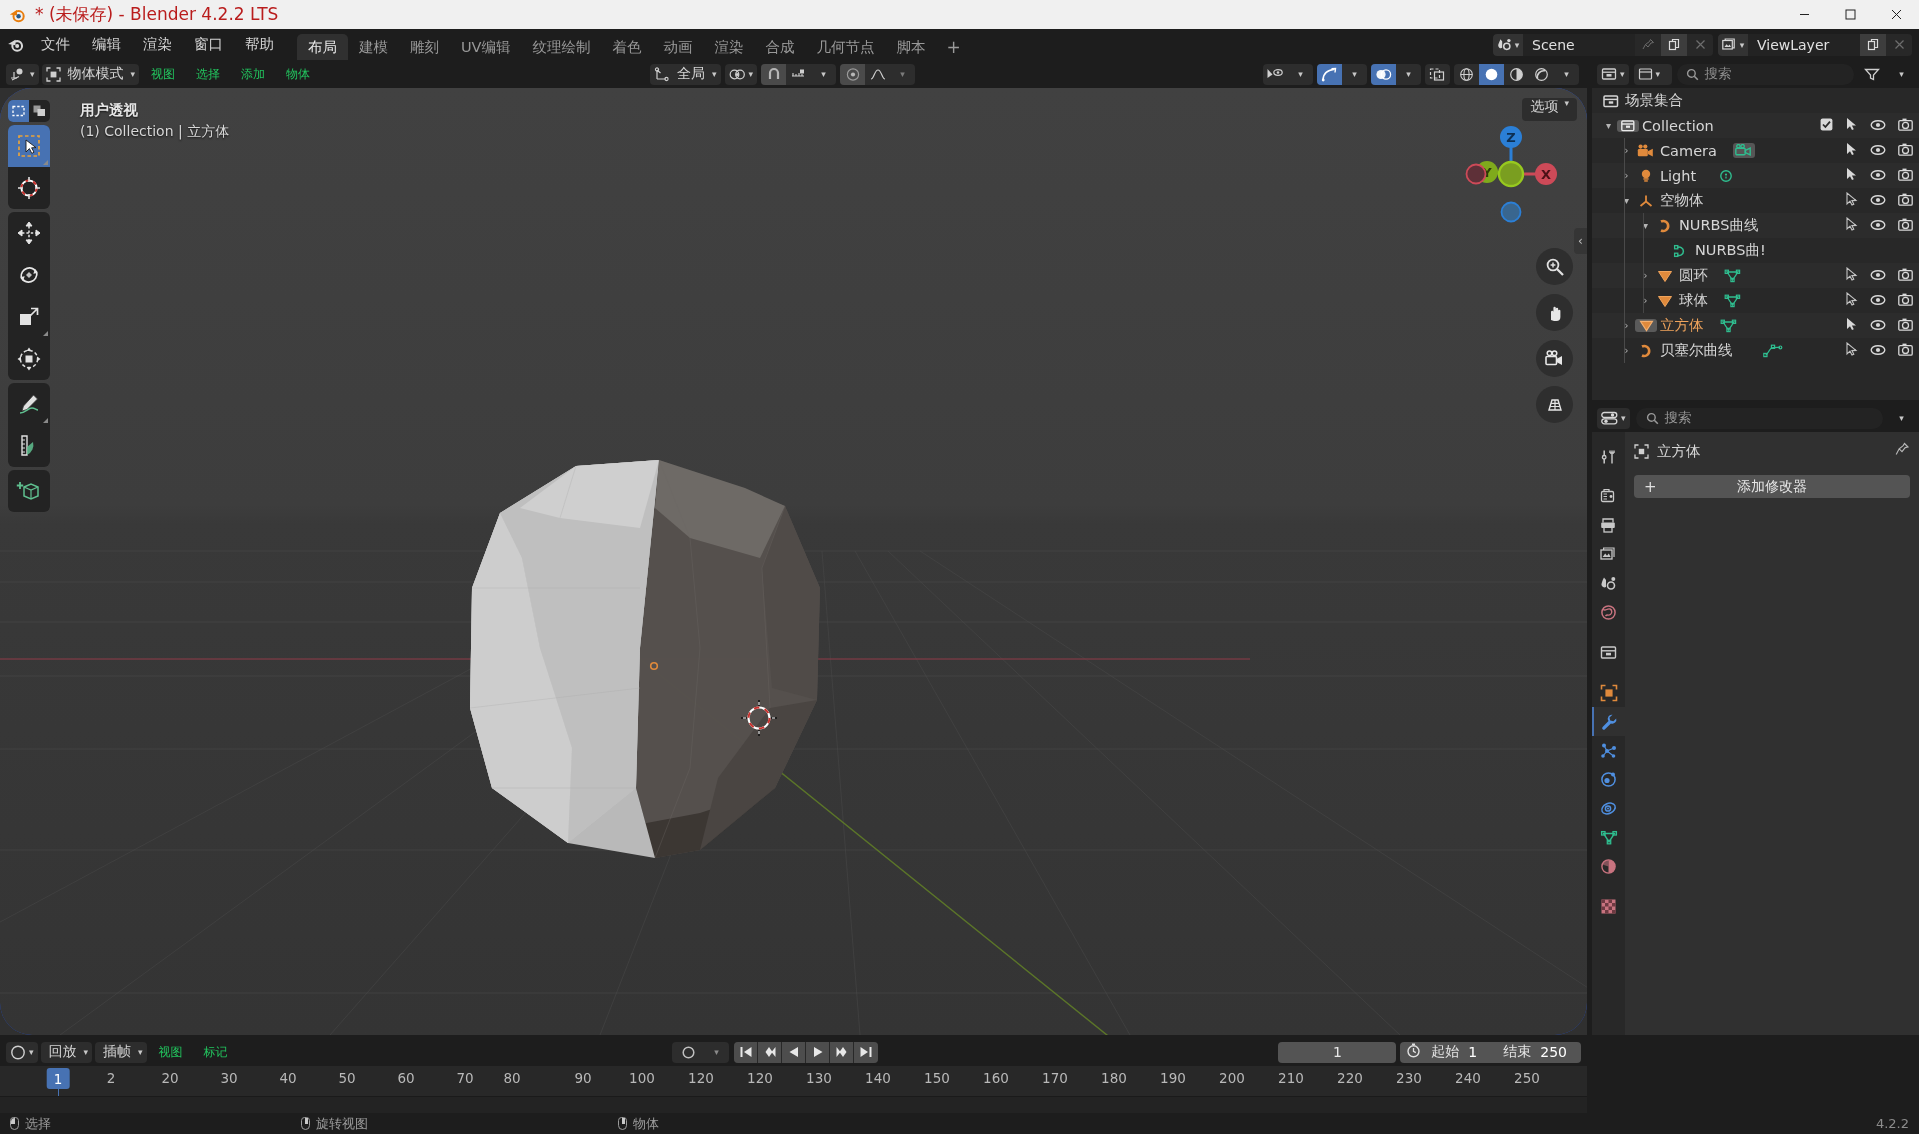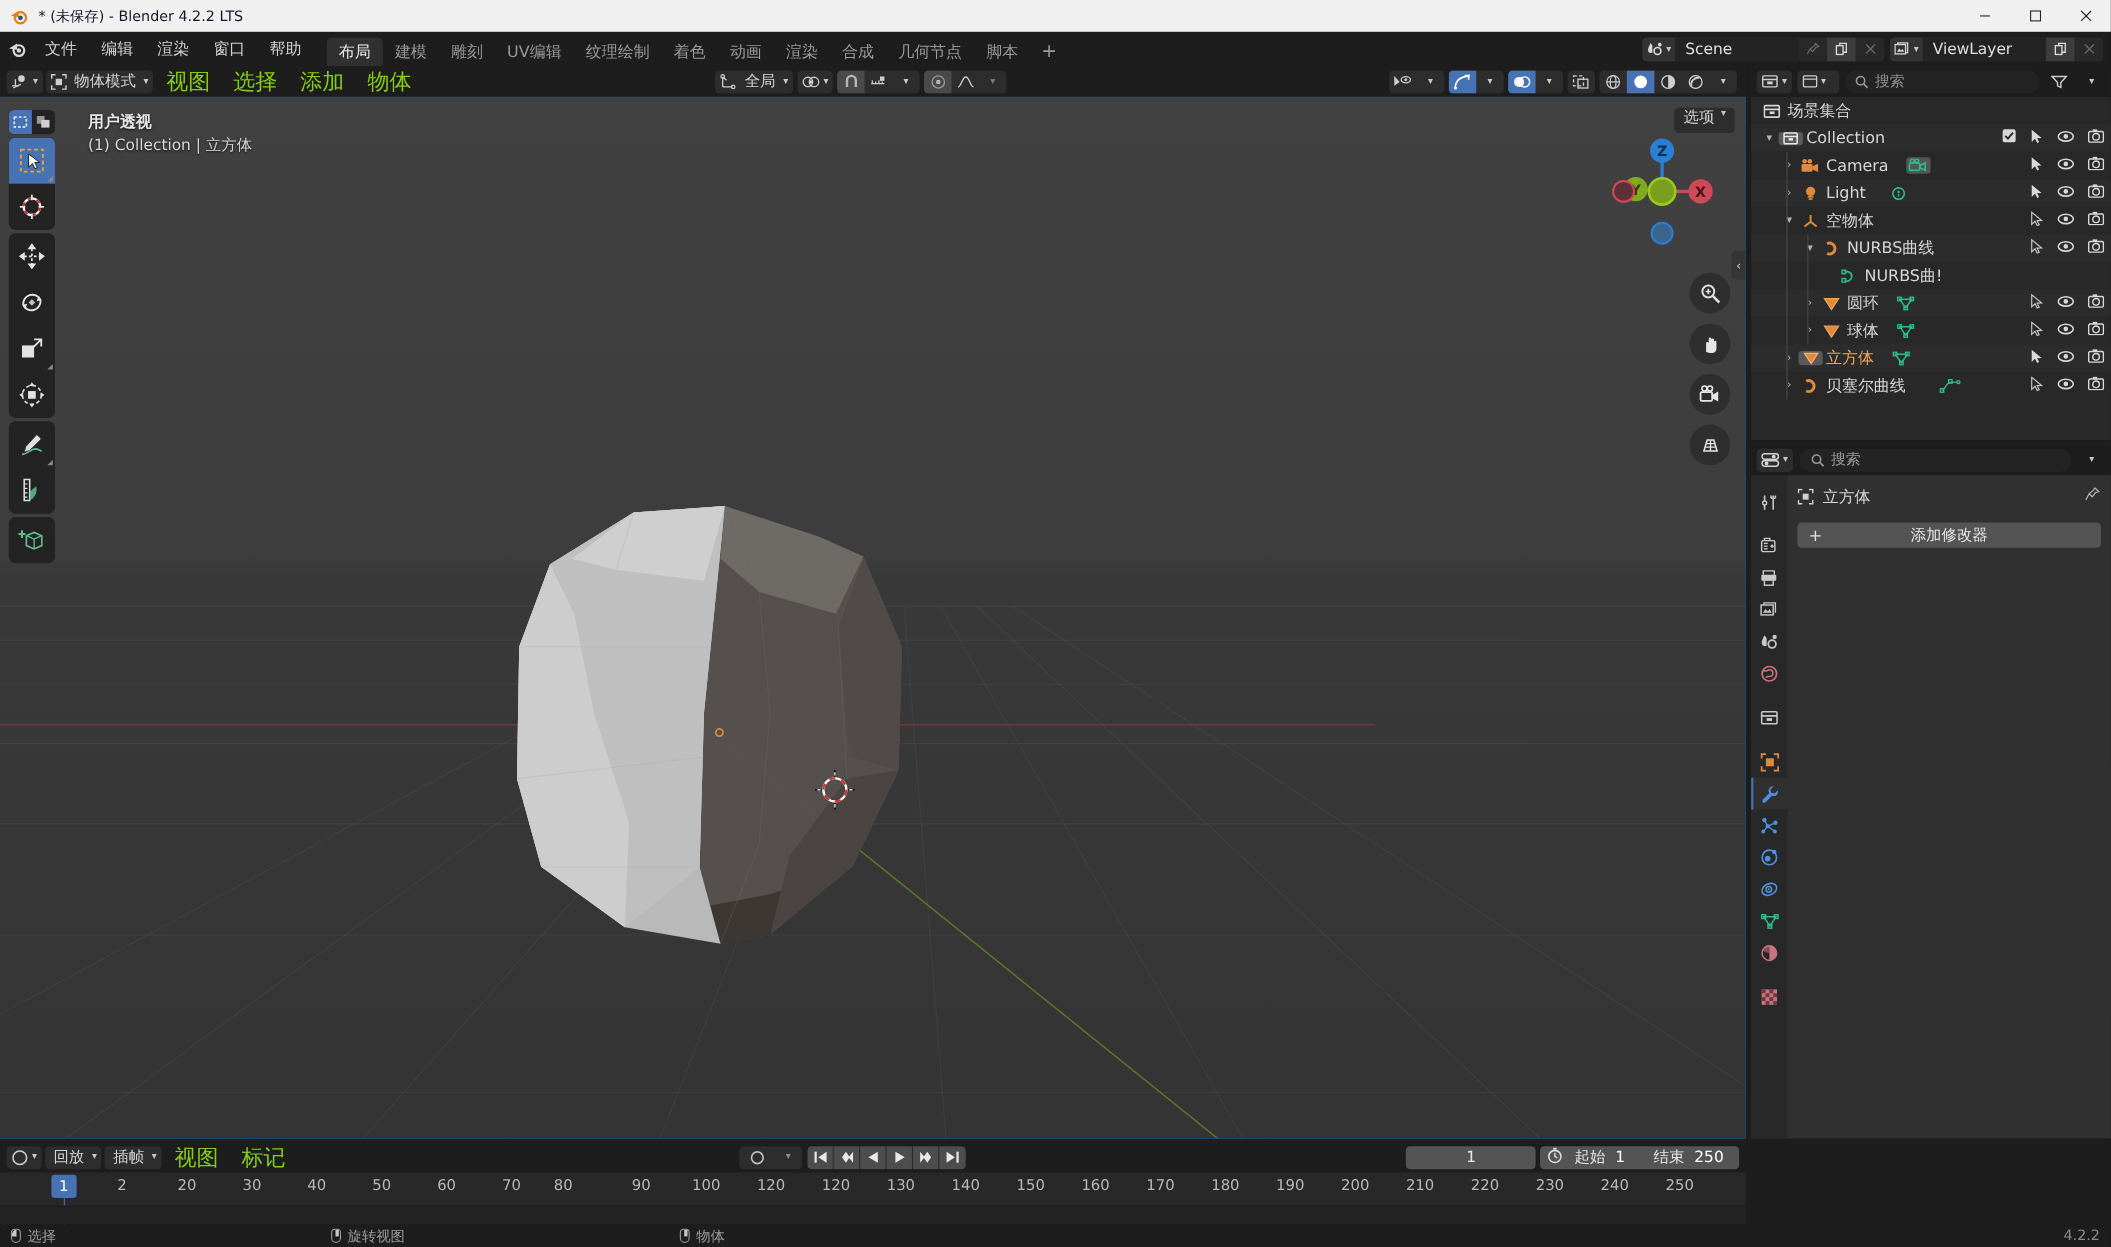--- a/index.html
+++ b/index.html
@@ -11,21 +11,21 @@
     -webkit-font-smoothing: antialiased;
   }
   .app { position: relative; width: 1919px; height: 1134px; }
 
   
   .titlebar {
     position: absolute; left:0; top:0; width:1919px; height:29px;
     background:#f0f0f0; display:flex; align-items:center;
   }
   .titlebar .tb-icon { margin-left:8px; width:18px; height:18px; display:flex; align-items:center; justify-content:center; }
-  .titlebar .tb-title { margin-left:9px; font-size:13px; color:#0f172a; font-family:"DejaVu Sans","Liberation Sans",sans-serif; }
+  .titlebar .tb-title { margin-left:9px; font-size:17px; color:#b91c1c; font-family:"DejaVu Sans","Liberation Sans",sans-serif; }
   .tb-btns { margin-left:auto; display:flex; height:29px; }
   .tb-btn { width:46px; height:29px; display:flex; align-items:center; justify-content:center; color:#222; font-size:13px; }
 
   
   .topbar {
     position:absolute; left:0; top:29px; width:1919px; height:31px;
     background:#1d1d1d; display:flex; align-items:flex-end;
   }
   .topbar-inner { display:flex; align-items:center; height:31px; width:100%; }
   .bl-logo { width:30px; height:31px; display:flex; align-items:center; justify-content:center; }
@@ -49,28 +49,28 @@
 
   
   .viewport { position:absolute; left:0; top:60px; width:1587px; height:975px; background:#303030; }
   .vp-header {
     position:absolute; left:0; top:0; width:1587px; height:28px;
     background:#1d1d1d; display:flex; align-items:center; padding:0 6px; gap:3px;
   }
   .hb { display:flex; align-items:center; background:#2d2d2d; border-radius:4px; height:21px; padding:0 4px; gap:3px; }
   .hb.flat { background:transparent; padding:0; }
   .hb-txt { font-size:14px; color:#d4d4d4; padding:0 4px; }
-  .hb-menu { font-size:20px; color:#84cc16; padding:0 9px; height:21px; display:flex; align-items:center;text-align:center;}
+  .hb-menu { font-size:12px; color:#22c55e; padding:0 9px; height:21px; display:flex; align-items:center;text-align:center;}
   .icobox { width:25px; height:21px; display:flex; align-items:center; justify-content:center; border-radius:3px; }
   .icobox.on { background:#4772b3; }
   .seg { display:flex; background:#2d2d2d; border-radius:4px; height:21px; overflow:hidden; }
   .seg .icobox { border-radius:0; }
   .seg .icobox.on { background:#4772b3; }
 
-  .vp-canvas { position:absolute; left:0; top:28px; width:1587px; height:947px; overflow:hidden; background:#0369a1; }
+  .vp-canvas { position:absolute; left:0; top:28px; width:1587px; height:947px; overflow:hidden; background:#1d4ed8;border-radius:32px; }
 
   .vp-text { position:absolute; left:80px; top:13px; color:#e6e6e6; font-size:14.5px; font-weight:bold; text-shadow:0 1px 2px #111; }
   .vp-text2 { position:absolute; left:80px; top:35px; color:#d8d8d8; font-size:14px; text-shadow:0 1px 2px #111; }
 
   
   .vp-tools { position:absolute; left:8px; top:12px; width:42px; display:flex; flex-direction:column; gap:3px; z-index:5;}
   .tool-pair { display:flex; background:#232323; border-radius:5px; overflow:hidden; }
   .tool-pair .tb2 { width:21px; height:22px; display:flex; align-items:center; justify-content:center;}
   .tool-pair .tb2.on { background:#4772b3; }
   .tool-grp { display:flex; flex-direction:column; background:#232323; border-radius:6px; overflow:hidden; }

